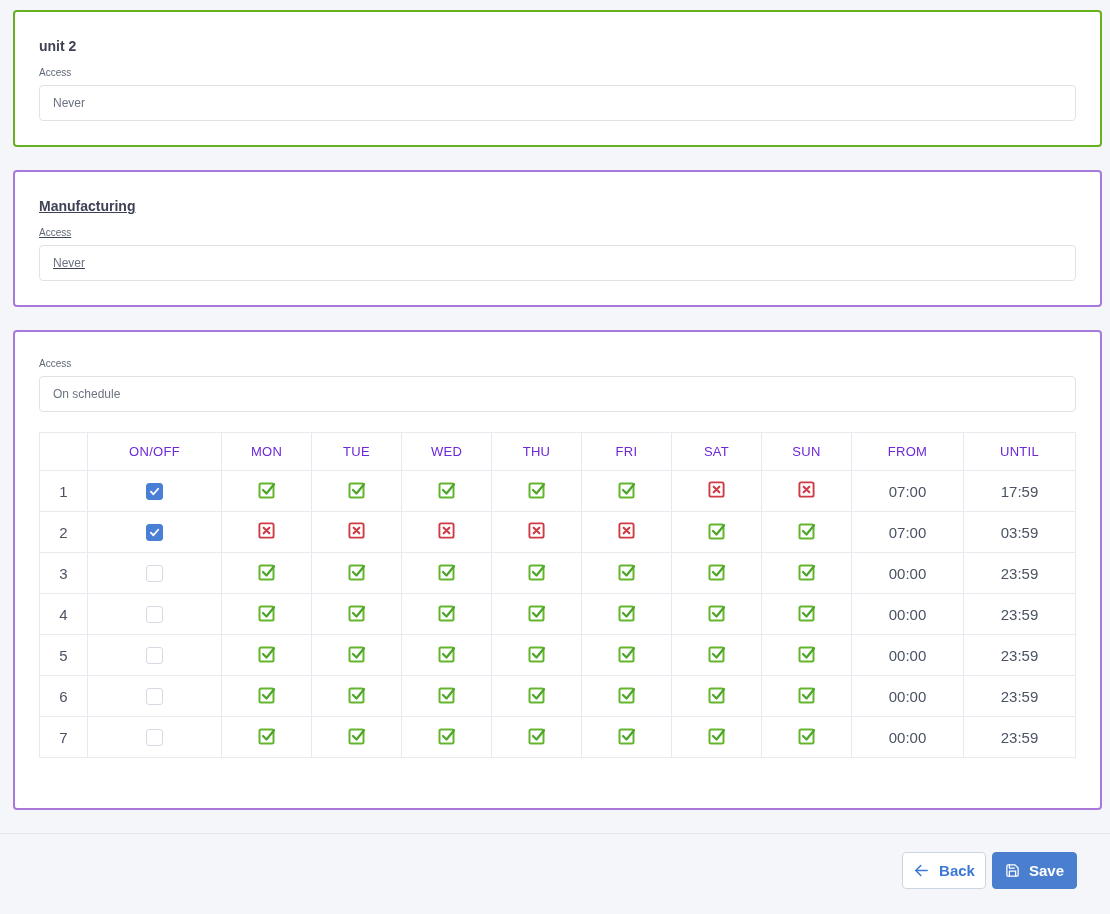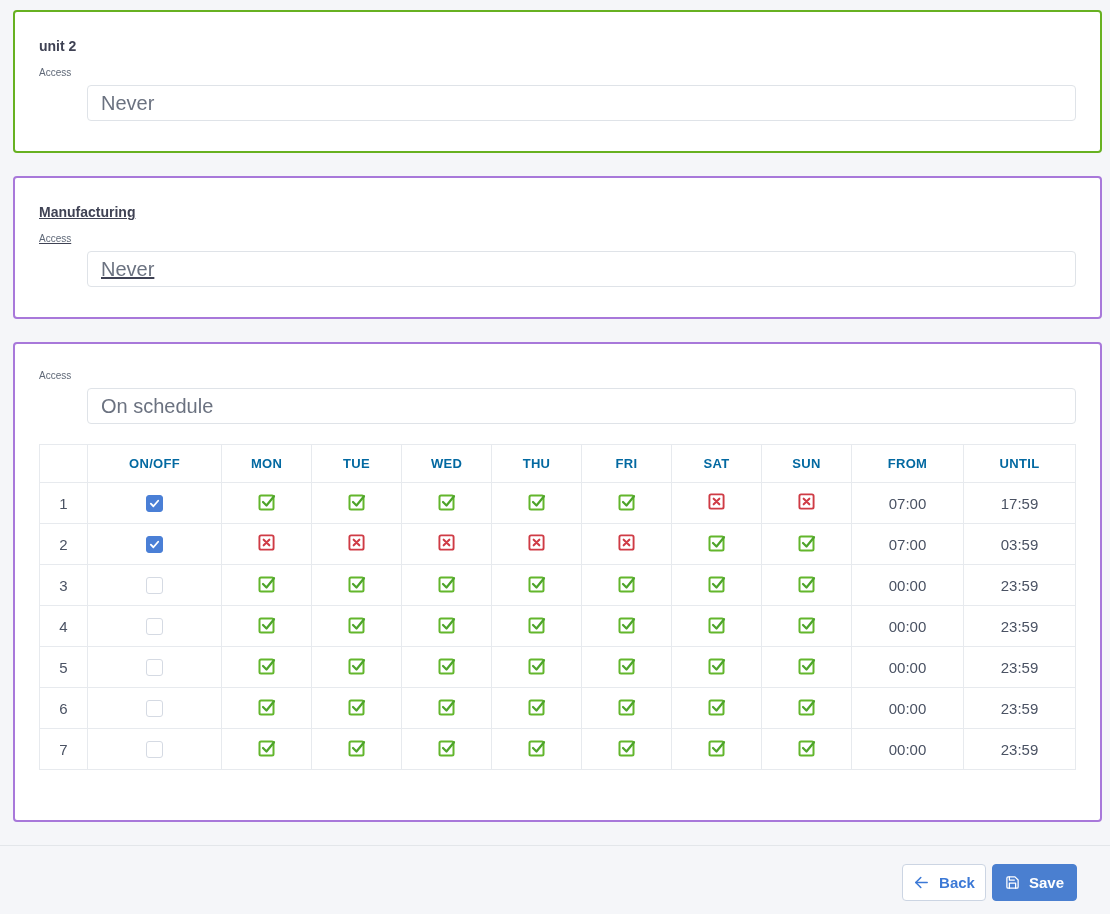--- a/index.html
+++ b/index.html
@@ -10,21 +10,21 @@
     color:#3f4254;
     overflow:hidden;
   }
   .page { padding:10px 8px 0 13px; }
 
   
   .card {
     background:#ffffff;
     border:2px solid #8b5cf6;
     border-radius:4px;
-    padding:26px 24px 30px 24px;
+    padding:26px 24px 24px 24px;
     margin-bottom:23px;
   }
   .card-title {
     font-size:14px;
     font-weight:bold;
     color:#3f4254;
     margin-bottom:13px;
   }
   .field-label {
     font-size:10px;
@@ -32,44 +32,43 @@
     margin-bottom:7px;
   }
   .select-box {
     height:36px;
     border:1px solid #dfe3e8;
     border-radius:4px;
     background:#fff;
     display:flex;
     align-items:center;
     padding:0 13px;
-    font-size:20px;
+    font-size:12px;
     color:#6b7280;
     cursor:pointer;
-    margin-left:48px;
   }
 
   
   table.schedule {
     width:100%;
     border-collapse:collapse;
     table-layout:fixed;
     margin-top:20px;
     margin-bottom:14px;
   }
   table.schedule th, table.schedule td {
     border:1px solid #e7eaee;
     text-align:center;
     vertical-align:middle;
   }
   table.schedule th {
     height:38px;
     font-size:13px;
-    font-weight:bold;
-    color:#0369a1;
+    font-weight:normal;
+    color:#6d28d9;
     letter-spacing:.3px;
   }
   table.schedule td { height:41px; font-size:15px; color:#4a5263; }
   table.schedule col.c-num   { width:48px; }
   table.schedule col.c-onoff { width:134px; }
   table.schedule col.c-from, table.schedule col.c-until { width:112px; }
 
   .cb {
     display:inline-block;
     width:17px; height:17px;

